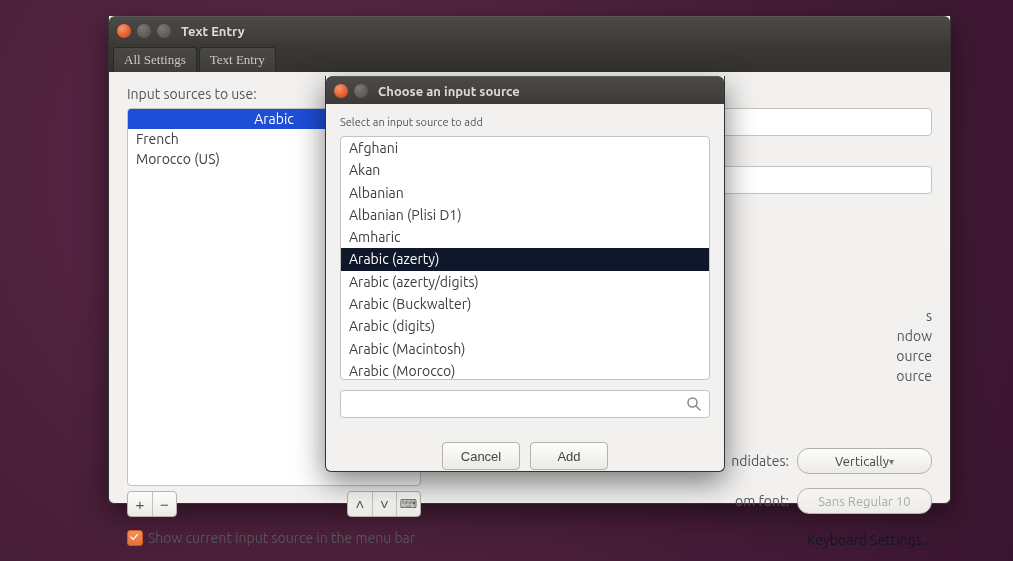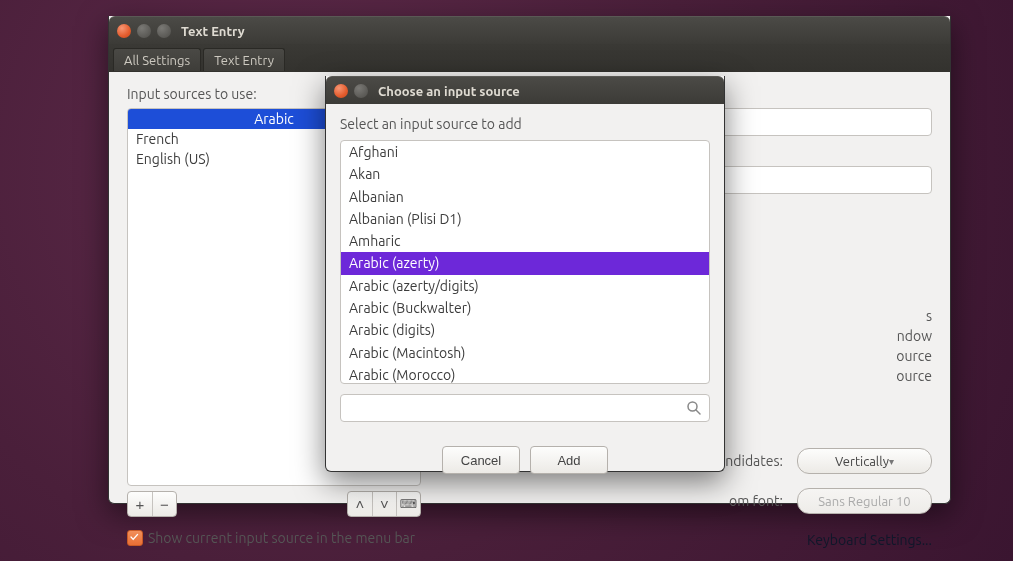--- a/index.html
+++ b/index.html
@@ -46,20 +46,21 @@
     font-weight:bold;
     font-size:13px;
     margin-left:4px;
   }
   .tabbar {
     height:28px;
     background:linear-gradient(#3a3935,#33322e);
     display:flex;
     align-items:center;
     padding:0 4px;
+    font-family:Liberation Serif, serif;
   }
   .tab {
     color:#cdc9c0;
     font-size:13px;
     padding:4px 10px;
     border:1px solid #2a2925;
     border-bottom:none;
     background:linear-gradient(#4a4945,#3e3d39);
     border-radius:3px 3px 0 0;
     margin-top:2px;
@@ -154,21 +155,21 @@
   .tf1 { top:36px; width:305px; }
   .tf2 { top:94px; width:305px; }
 
   .right-row {
     position:absolute;
     right:18px;
     color:#555;
     font-size:14px;
     display:flex;
     align-items:center;
-    gap:14px;
+    gap:8px;
   }
   .combo {
     width:135px; height:26px;
     border:1px solid #b5b1ac;
     border-radius:12px;
     background:linear-gradient(#fdfdfc,#eceae6);
     display:flex;
     align-items:center;
     justify-content:center;
     padding:0 8px;
@@ -191,36 +192,36 @@
     left:325px; top:76px;
     width:400px; height:396px;
     background:#f2f1f0;
     border:1px solid #333;
     border-top:none;
     border-radius:0 0 6px 6px;
     box-shadow:0 10px 30px rgba(0,0,0,0.5);
   }
   .dialog .titlebar { border-radius:6px 6px 0 0; }
   .dialog-body { padding:12px 14px 14px 14px; }
-  .dialog-label { color:#555; font-size:14px; margin-bottom:8px; display:block; }
+  .dialog-label { color:#555; font-size:11px; margin-bottom:8px; display:block; }
 
   .source-picker {
     width:100%; height:244px;
     border:1px solid #c6c3bf;
     border-radius:4px;
     background:#fff;
     overflow:hidden;
   }
   .source-picker .row {
     padding:1px 8px;
     font-size:14px;
     line-height:20.3px;
   }
   .source-picker .row.selected {
-    background:#6d28d9;
+    background:#0f172a;
     color:#fff;
   }
 
   .search-wrap {
     margin-top:10px;
     position:relative;
   }
   .search-input {
     width:100%; height:28px;
     border:1px solid #c6c3bf;
@@ -268,21 +269,21 @@
     <div class="tab">All Settings</div>
     <div class="tab">Text Entry</div>
   </div>
   <div class="main-body">
 
     <span class="section-label" style="position:absolute;left:18px;top:14px;">Input sources to use:</span>
 
     <div class="sources-list">
       <div class="row selected">Arabic</div>
       <div class="row">French</div>
-      <div class="row">English (US)</div>
+      <div class="row">Morocco (US)</div>
     </div>
 
     <div class="toolbar-row">
       <div class="btn-group">
         <button>+</button>
         <button>−</button>
       </div>
       <div class="btn-group">
         <button>˄</button>
         <button>˅</button>

